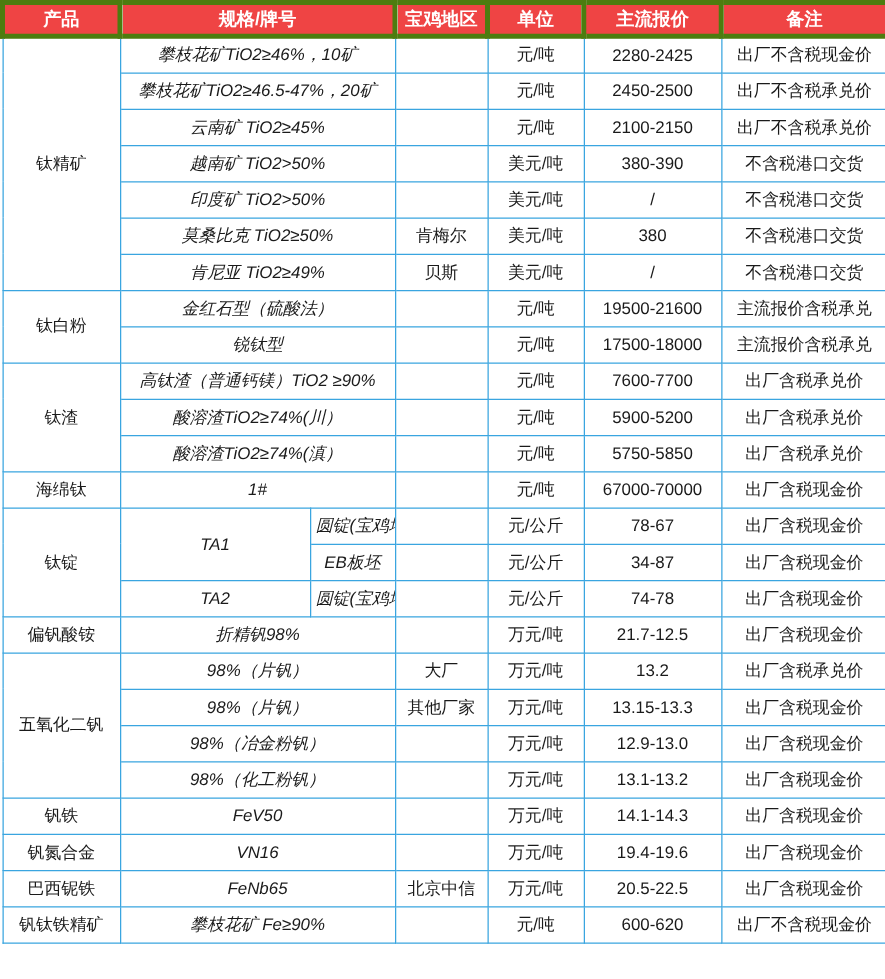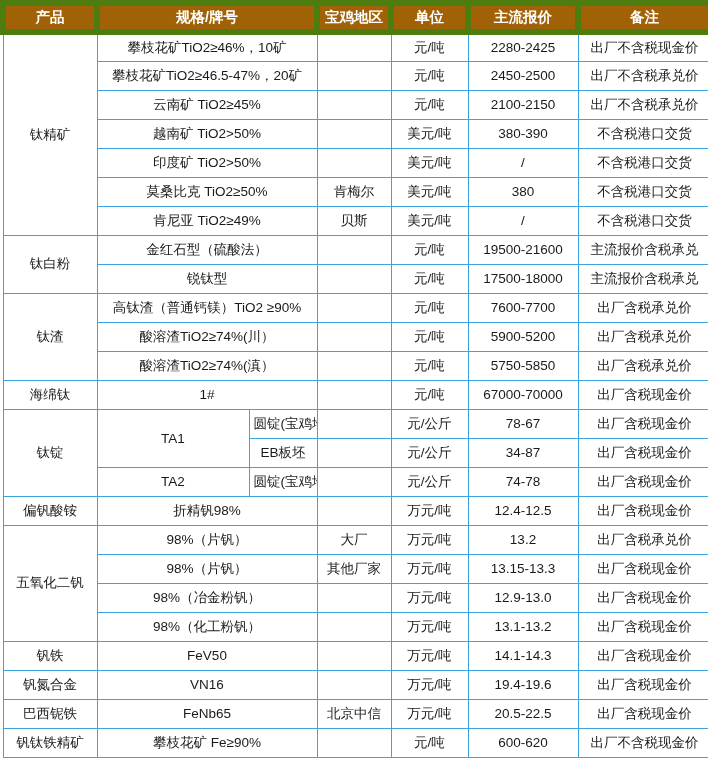--- a/index.html
+++ b/index.html
@@ -24,30 +24,31 @@
     font-size: 13.5px;
     color: #1a1a1a;
     padding: 2px 4px;
     height: 29px;
     text-align: center;
     vertical-align: middle;
     white-space: nowrap;
     overflow: hidden;
   }
   #price-table thead th {
-    background: #a16207;
+    background: #ef4444;
     color: #ffffff;
     font-weight: bold;
     font-size: 14.5px;
     height: 19px;
-    border: 6px solid #4d7c0f;
+    border: 4px solid #4d7c0f;
   }
   .cell-left {
     text-align: left;
     padding-left: 6px;
+    font-style: italic;
   }
   .cat-cell {
     font-weight: normal;
     font-size: 14px;
   }
   .small-txt { font-size: 12.5px; }
   .remark { font-size: 12.5px; }
 </style>
 </head>
 <body>
@@ -190,21 +191,21 @@
         <td></td>
         <td>元/公斤</td>
         <td>74-78</td>
         <td class="remark">出厂含税现金价</td>
       </tr>
       <tr>
         <td class="cat-cell" rowspan="1">偏钒酸铵</td>
         <td colspan="2" class="cell-left">折精钒98%</td>
         <td></td>
         <td>万元/吨</td>
-        <td>12.4-12.5</td>
+        <td>21.7-12.5</td>
         <td class="remark">出厂含税现金价</td>
       </tr>
       <tr>
         <td class="cat-cell" rowspan="4">五氧化二钒</td>
         <td colspan="2" class="cell-left">98%（片钒）</td>
         <td>大厂</td>
         <td>万元/吨</td>
         <td>13.2</td>
         <td class="remark">出厂含税承兑价</td>
       </tr>

